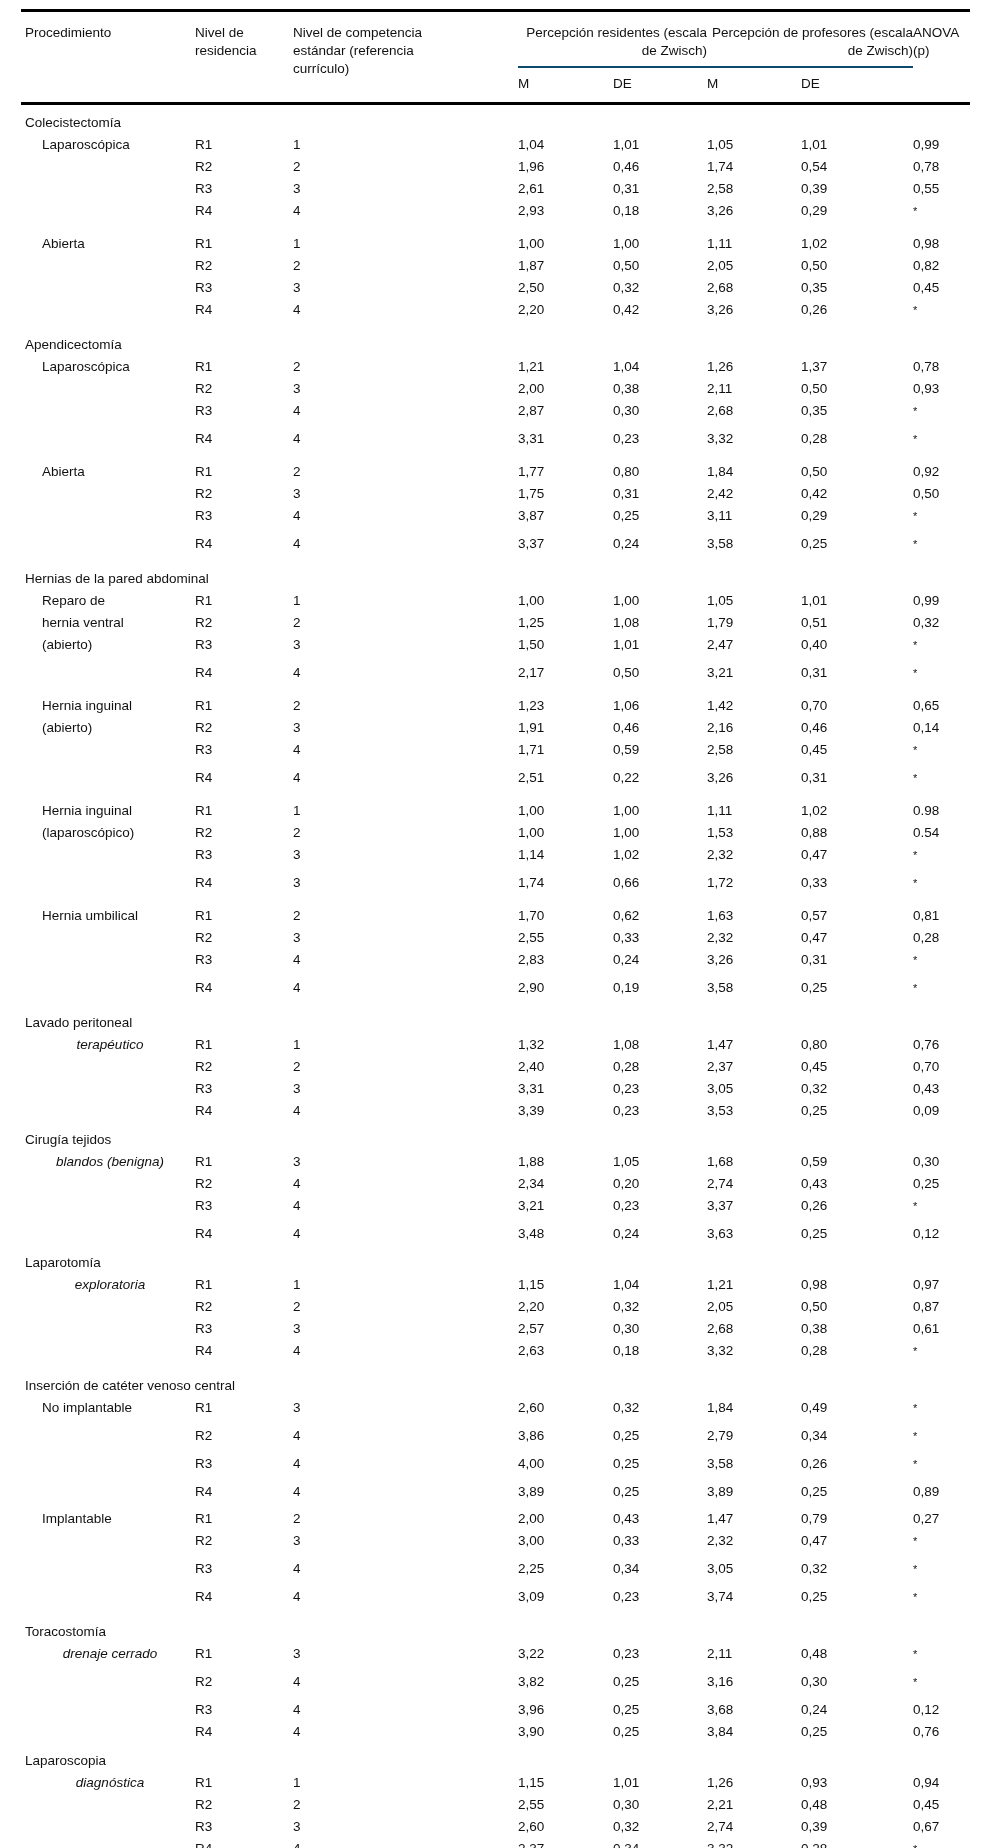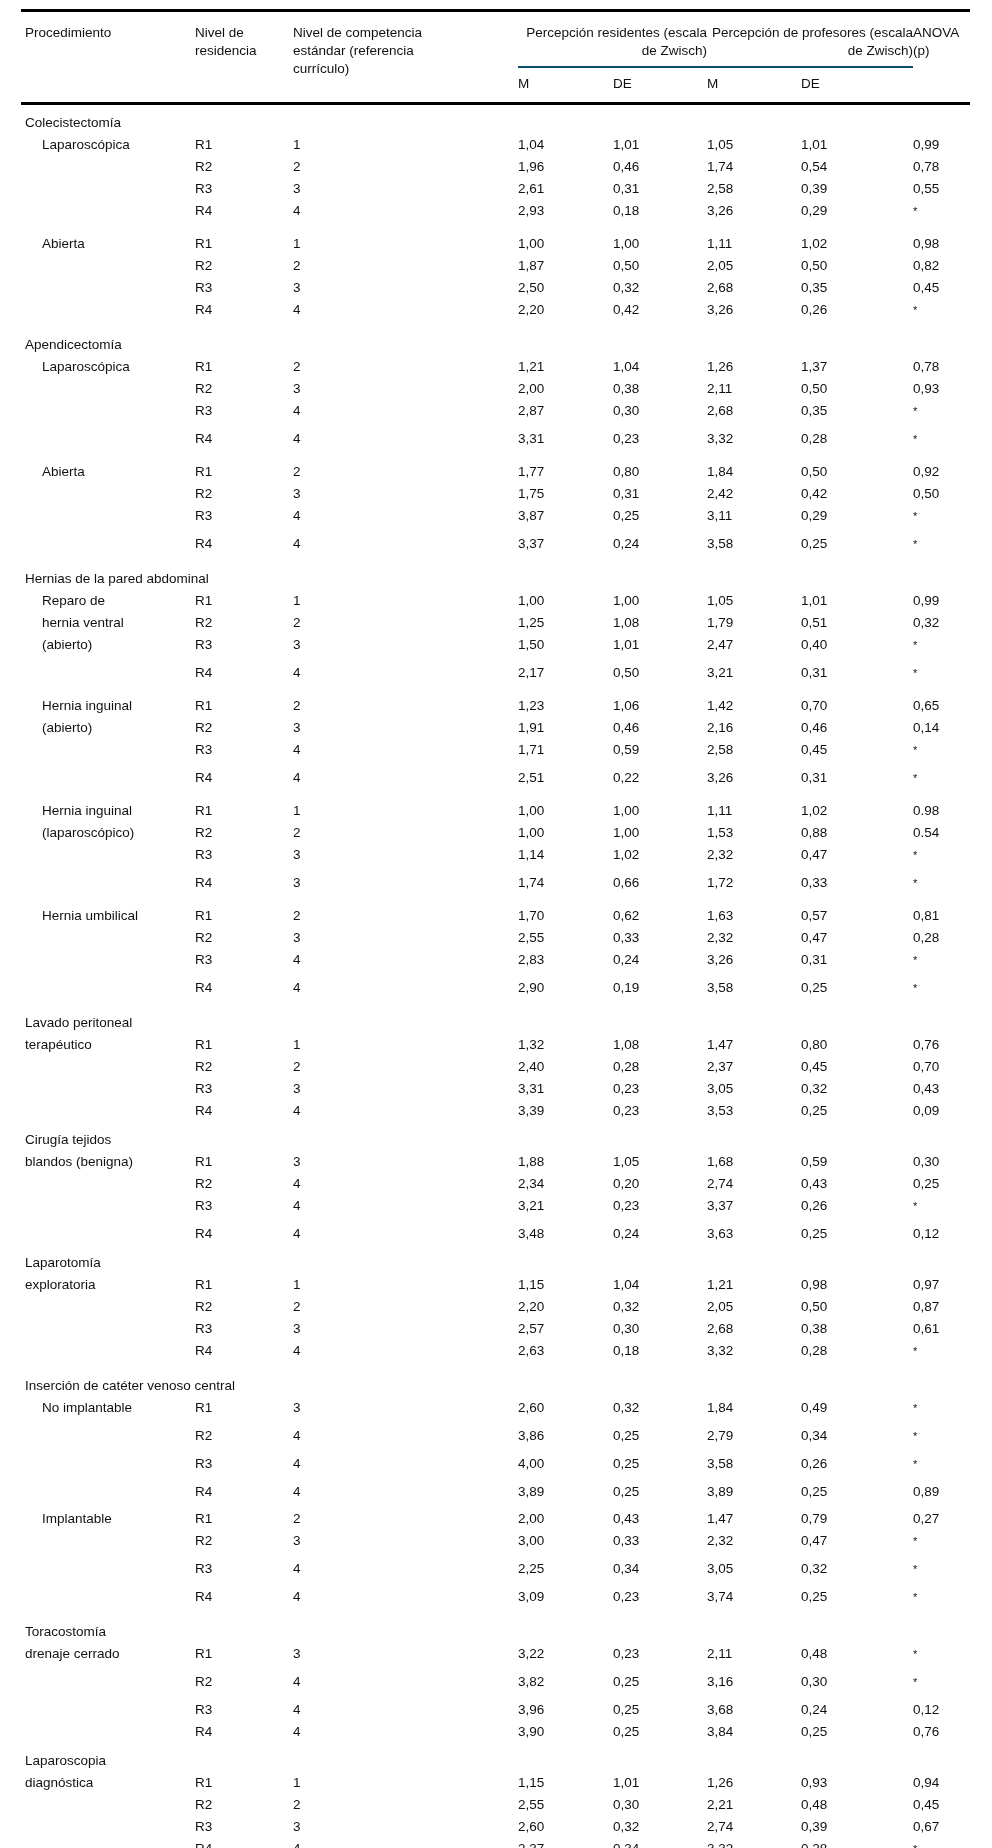--- a/index.html
+++ b/index.html
@@ -24,21 +24,21 @@
   th.proc-h { padding-left:4px; }
   th.comp-h { padding-right:85px; }
   th.group-h { border-bottom:2px solid #0c4a6e; padding-bottom:6px;text-align:right; }
   tr.subhead-row th { padding:7px 0 9px 0; }
 
   tbody td {
     font-size:13.5px; line-height:22px; vertical-align:top; padding:0;
   }
   td.section-cell { padding-left:4px; padding-top:7px; }
   td.proc-cell { padding-left:21px; }
-  td.proc-cell.italic { padding-left:4px; }
+  td.proc-cell.italic { font-style:italic; padding-left:4px;text-align:center; }
   tr.group-start td { padding-top:5px; }
   span.star { font-size:11px; vertical-align:6px; }
 </style>
 </head>
 <body>
 
 <div class="page">
   <table class="ztable">
     <colgroup>
       <col class="c1">

